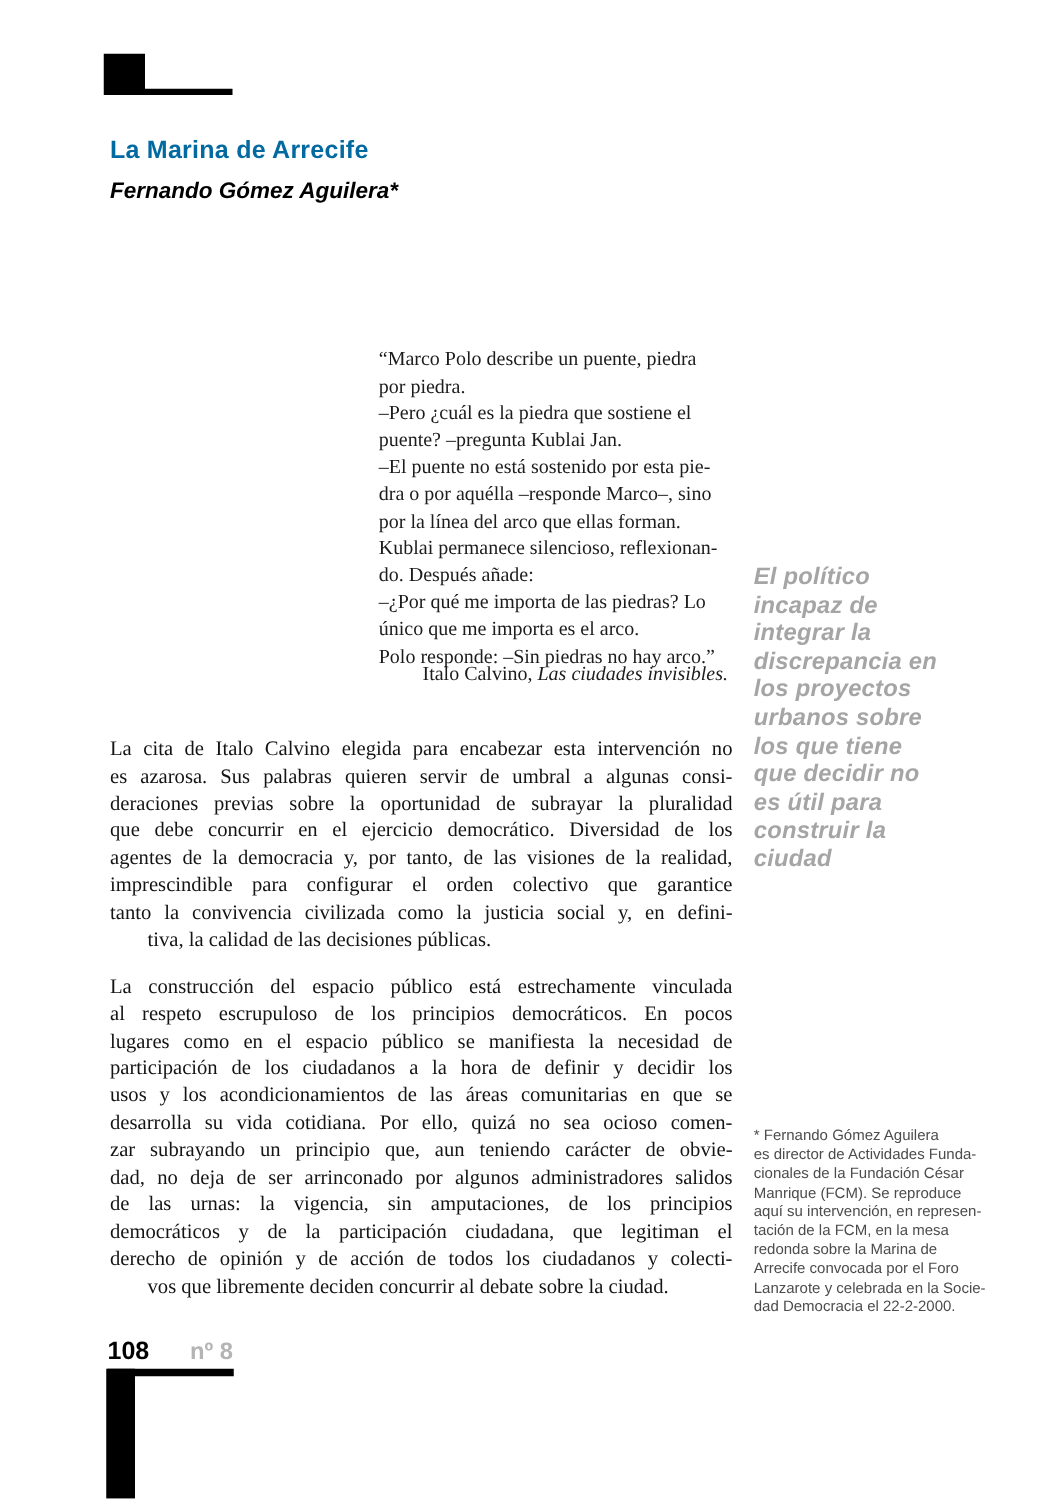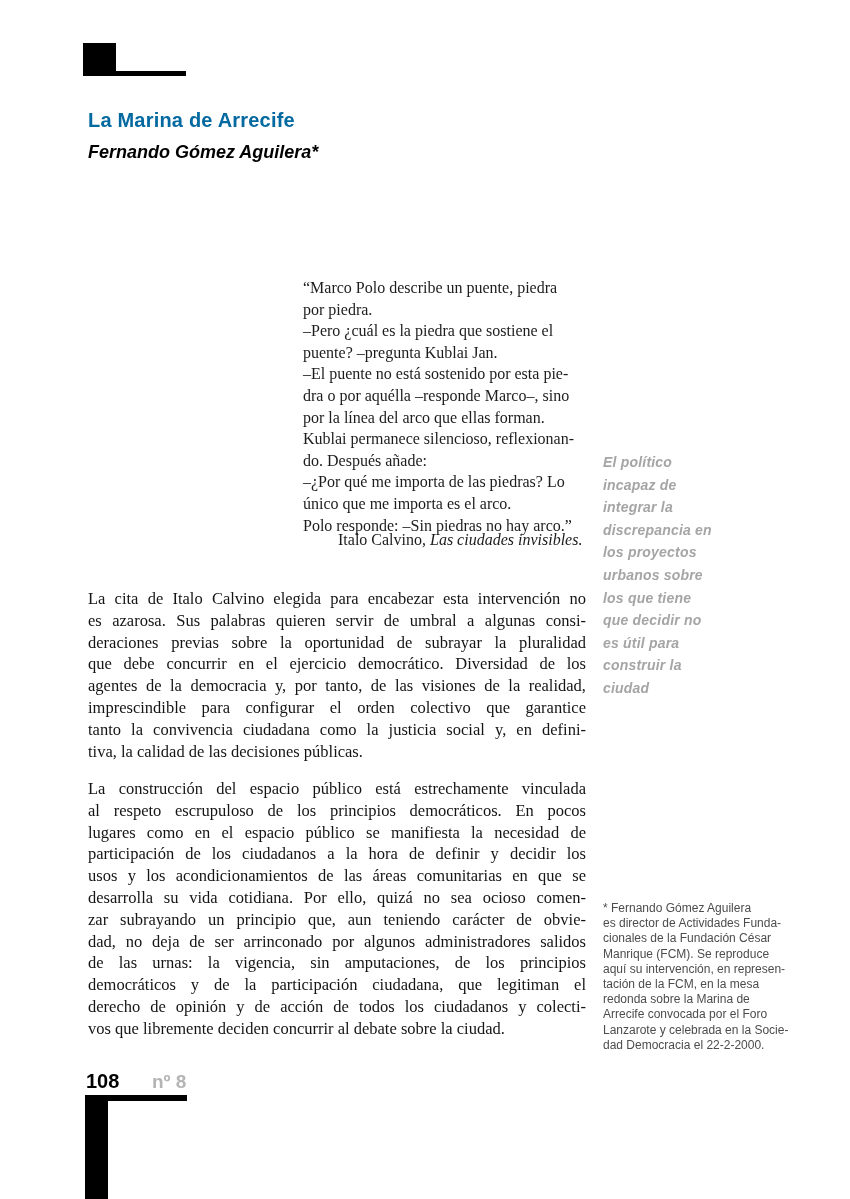--- a/index.html
+++ b/index.html
@@ -39,33 +39,33 @@
     left: 338px; top: 531px; width: 280px;
     font-size: 16px; color: #1c1c1c;
   }
   .attribution em { font-style: italic; }
 
   
   .pullquote {
     left: 603px; top: 451px; width: 205px;
     font-family: "Liberation Sans", sans-serif;
     font-weight: bold; font-style: italic;
-    font-size: 14px; line-height: 22.6px;
+    font-size: 19px; line-height: 22.6px;
     color: #a5a5a5; letter-spacing: 0.2px;
   }
 
   
   .body-p {
     left: 88px; width: 498px;
     font-size: 16.5px; line-height: 21.8px; color: #141414;
   }
   .p1 { top: 588px; }
   .p2 { top: 778px; }
   .body-p .tline { text-align: justify; text-align-last: justify; }
-  .body-p .tline:last-child { text-align-last: left; }
+  .body-p .tline:last-child { text-align-last: left; margin-left: 30px; }
 
   
   .footnote {
     left: 603px; top: 901px; width: 205px;
     font-family: "Liberation Sans", sans-serif;
     font-size: 12px; line-height: 15.2px; color: #4c4c4c;
   }
 
   
   .pagenum {
@@ -127,21 +127,21 @@
       <div class="tline">ciudad</div>
     </div>
 
   <div class="abs body-p p1">
       <div class="tline">La cita de Italo Calvino elegida para encabezar esta intervención no</div>
       <div class="tline">es azarosa. Sus palabras quieren servir de umbral a algunas consi-</div>
       <div class="tline">deraciones previas sobre la oportunidad de subrayar la pluralidad</div>
       <div class="tline">que debe concurrir en el ejercicio democrático. Diversidad de los</div>
       <div class="tline">agentes de la democracia y, por tanto, de las visiones de la realidad,</div>
       <div class="tline">imprescindible para configurar el orden colectivo que garantice</div>
-      <div class="tline">tanto la convivencia ciudadana como la justicia social y, en defini-</div>
+      <div class="tline">tanto la convivencia civilizada como la justicia social y, en defini-</div>
       <div class="tline">tiva, la calidad de las decisiones públicas.</div>
     </div>
   <div class="abs body-p p2">
       <div class="tline">La construcción del espacio público está estrechamente vinculada</div>
       <div class="tline">al respeto escrupuloso de los principios democráticos. En pocos</div>
       <div class="tline">lugares como en el espacio público se manifiesta la necesidad de</div>
       <div class="tline">participación de los ciudadanos a la hora de definir y decidir los</div>
       <div class="tline">usos y los acondicionamientos de las áreas comunitarias en que se</div>
       <div class="tline">desarrolla su vida cotidiana. Por ello, quizá no sea ocioso comen-</div>
       <div class="tline">zar subrayando un principio que, aun teniendo carácter de obvie-</div>

